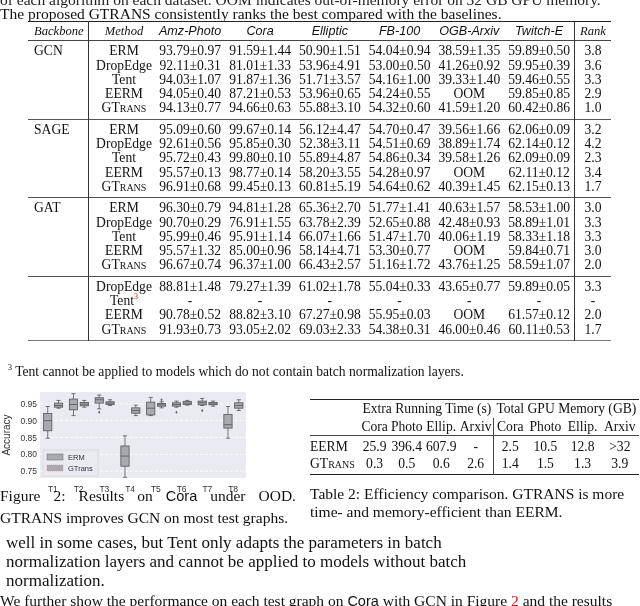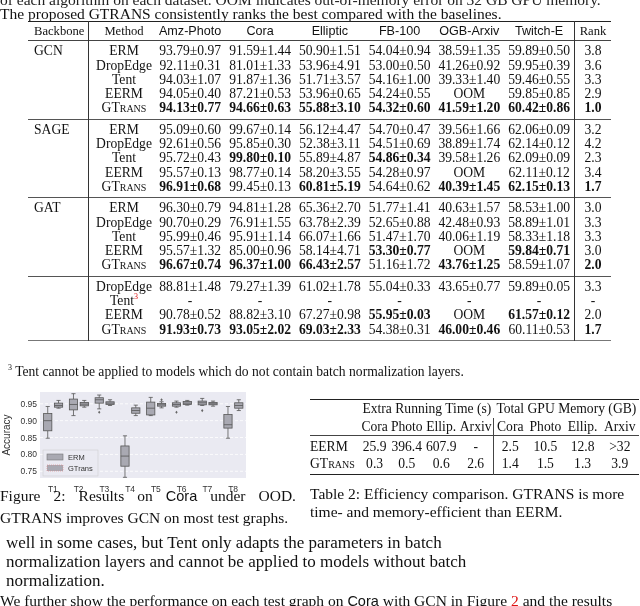--- a/index.html
+++ b/index.html
@@ -16,32 +16,32 @@
   .intro {
     position: absolute; left: 0; top: 5px; width: 640px;
     font-size: 15.5px; white-space: nowrap;
   }
   
   .t1 {
     position: absolute; left: 28px; top: 21px; width: 583px;
     border-collapse: collapse; font-size: 13.6px; line-height: 14.3px;
   }
   .t1 td, .t1 th { padding: 0; white-space: nowrap; font-weight: normal; }
-  .t1 .hdr th { padding-top: 2px; padding-bottom: 2px; font-family: "Liberation Sans", "DejaVu Sans", sans-serif; font-size: 12.6px; }
+  .t1 .hdr th { padding-top: 2px; padding-bottom: 2px; font-family: "Liberation Sans", "DejaVu Sans", sans-serif; font-size: 12.6px; font-style: italic; }
   .t1 .hdr th.serif { font-family: "Liberation Serif", "DejaVu Serif", serif; font-size: 12.6px; }
   .t1 thead tr { border-top: 1.4px solid #222; border-bottom: 1px solid #444; }
   .t1 tbody.grp { border-top: 1.4px solid #555; }
   .t1 tbody.grp tr:first-child td { padding-top: 3px; }
   .t1 tbody.grp tr:last-child td { padding-bottom: 3px; }
   .t1 .bb { width: 54px; padding-left: 6px !important; vertical-align: top; text-align: left; }
   .t1 .m { width: 62px; padding-left: 4px !important; border-left: 1px solid #333; text-align: center; }
   .t1 .v { text-align: center; }
   .t1 .r { width: 36px; border-left: 1px solid #333; text-align: center; }
   .t1 tbody.grp.last { border-bottom: 1.2px solid #777; }
-  .t1 b, .t1 .bold { font-weight: bold; }
+  .t1 b, .t1 .bold { font-weight: normal; }
   .sup-red { color: #d11; font-size: 8px; vertical-align: super; line-height: 0; }
   .footnote {
     position: absolute; left: 8px; top: 363px; font-size: 13.6px; white-space: nowrap;
   }
   .footnote sup { font-size: 8px; }
   
   .fig {
     position: absolute; left: 0; top: 392px; width: 250px; height: 90px;
   }
   .fig svg { display: block; }

